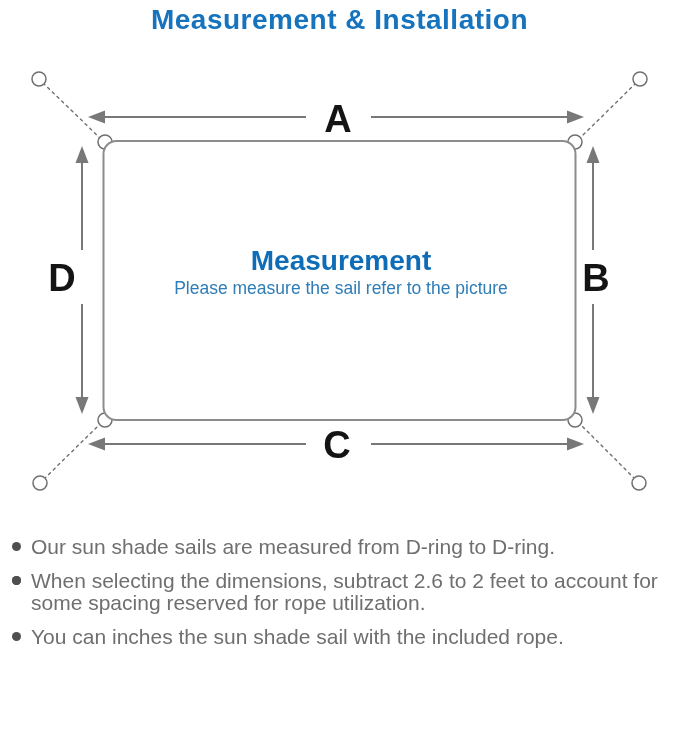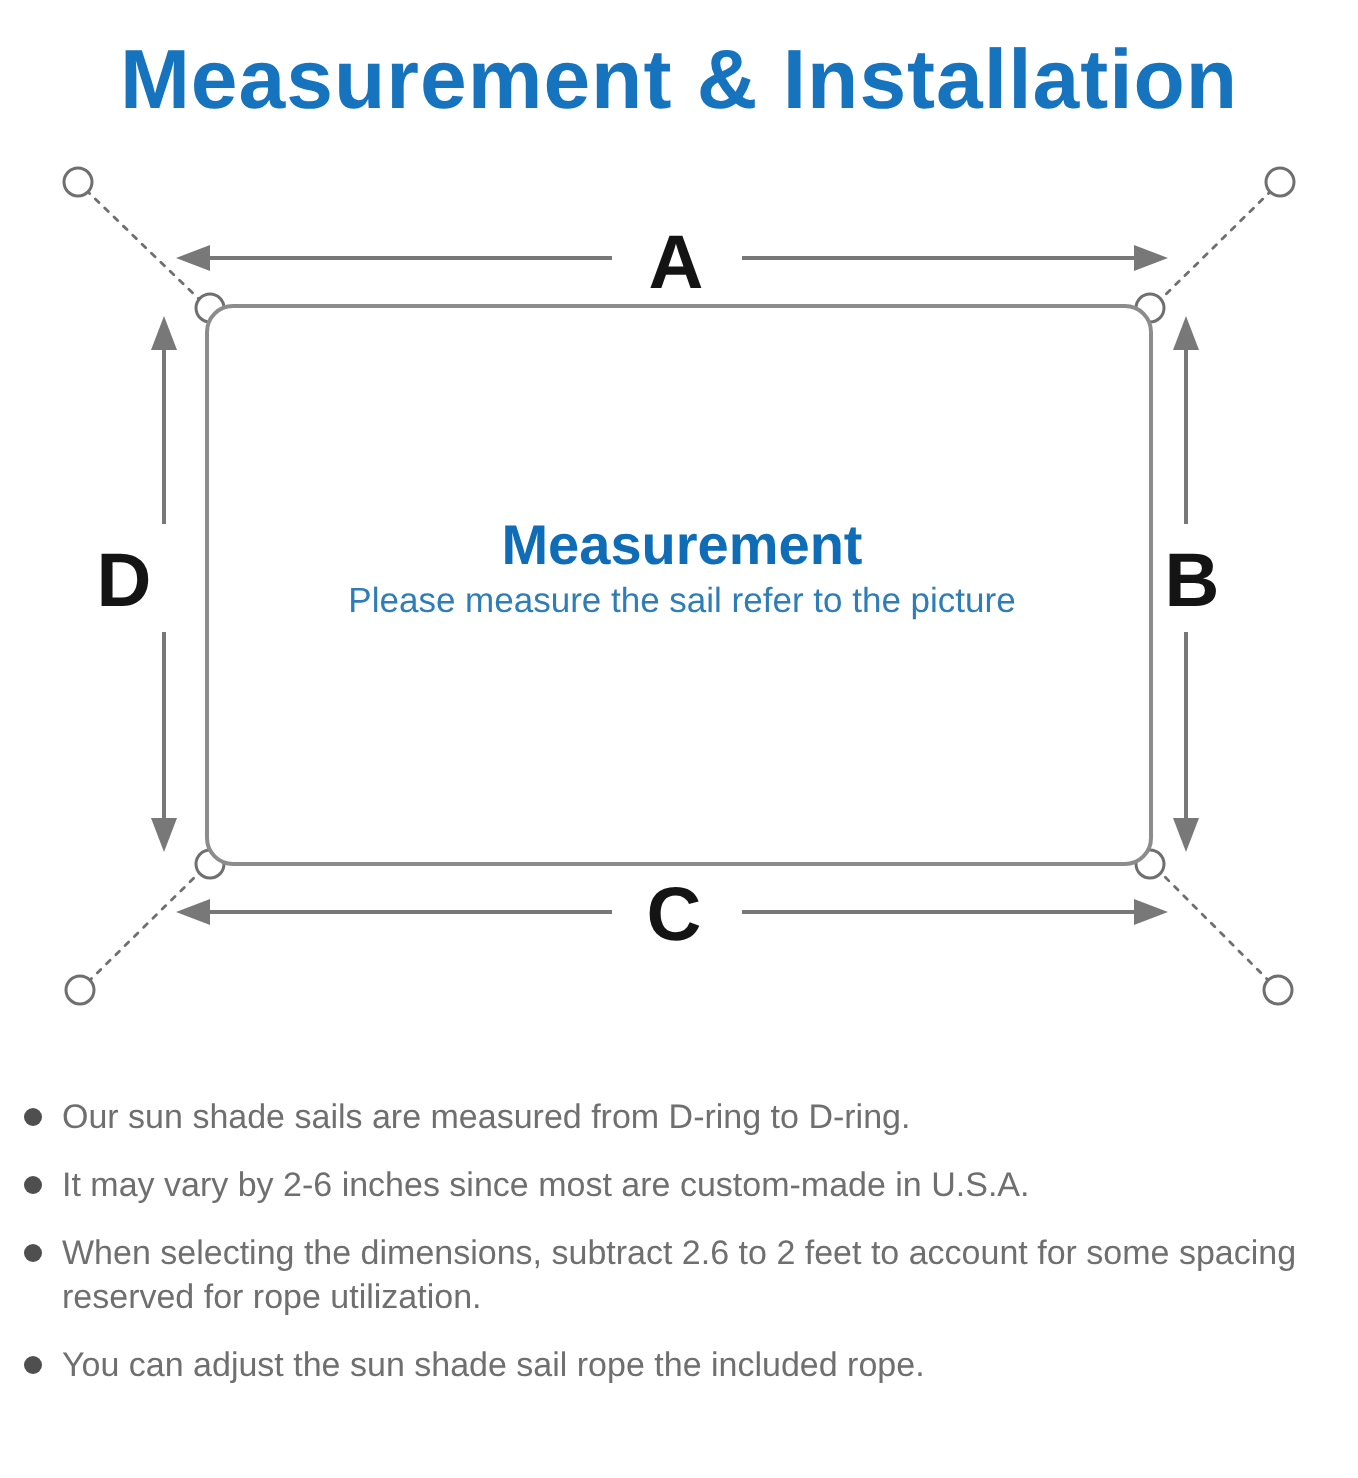--- a/index.html
+++ b/index.html
@@ -5,24 +5,24 @@
   html,body{margin:0;padding:0;background:#ffffff;}
   body{
     width:679px;height:739px;
     font-family:"Liberation Sans",sans-serif;
     color:#6f6f6f;
     overflow:hidden;
     position:relative;
   }
   .page-title{
     margin:0;
-    padding-top:16px;
+    padding-top:4px;
     height:56px;
     text-align:center;
-    font-size:42px;
+    font-size:28px;
     font-weight:bold;
     letter-spacing:0.5px;
     color:#1673bd;
   }
   .diagram-wrap{
     width:679px;height:460px;
     position:relative;
   }
   svg{display:block;}
   .dim-label{
@@ -44,21 +44,21 @@
   }
   .notes-list{
     list-style:none;
     margin:16px 0 0 0;
     padding:0 18px 0 12px;
   }
   .note-item{
     position:relative;
     padding-left:19px;
     margin-bottom:12px;
-    font-size:17px;
+    font-size:21px;
     line-height:22px;
     color:#6f6f6f;
   }
   .bullet-dot{
     position:absolute;
     left:0;
     top:6px;
     width:9px;height:9px;
     border-radius:50%;
     background:#4f4f4f;
@@ -126,23 +126,22 @@
   </svg>
 </div>
 
 <ul class="notes-list">
   <li class="note-item">
     <span class="bullet-dot"></span>
     <span>Our sun shade sails are measured from D-ring to D-ring.</span>
   </li>
   <li class="note-item">
     <span class="bullet-dot"></span>
-    <span>It may vary by 2-6 inches since most are custom-made in U.S.A.</span>
   </li>
   <li class="note-item">
     <span class="bullet-dot"></span>
     <span>When selecting the dimensions, subtract 2.6 to 2 feet to account for some spacing reserved for rope utilization.</span>
   </li>
   <li class="note-item">
     <span class="bullet-dot"></span>
-    <span>You can adjust the sun shade sail rope the included rope.</span>
+    <span>You can inches the sun shade sail with the included rope.</span>
   </li>
 </ul>
 
 </body></html>

